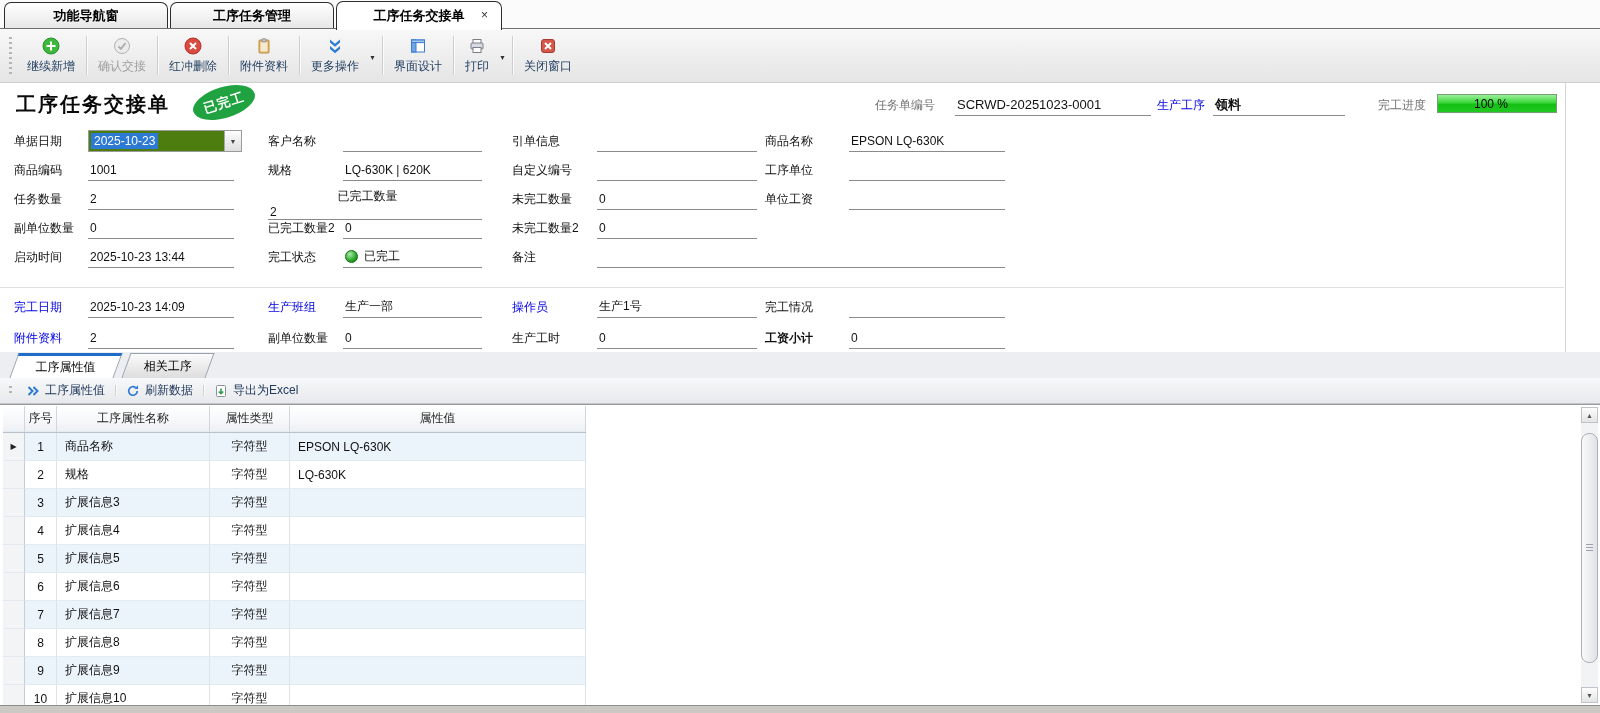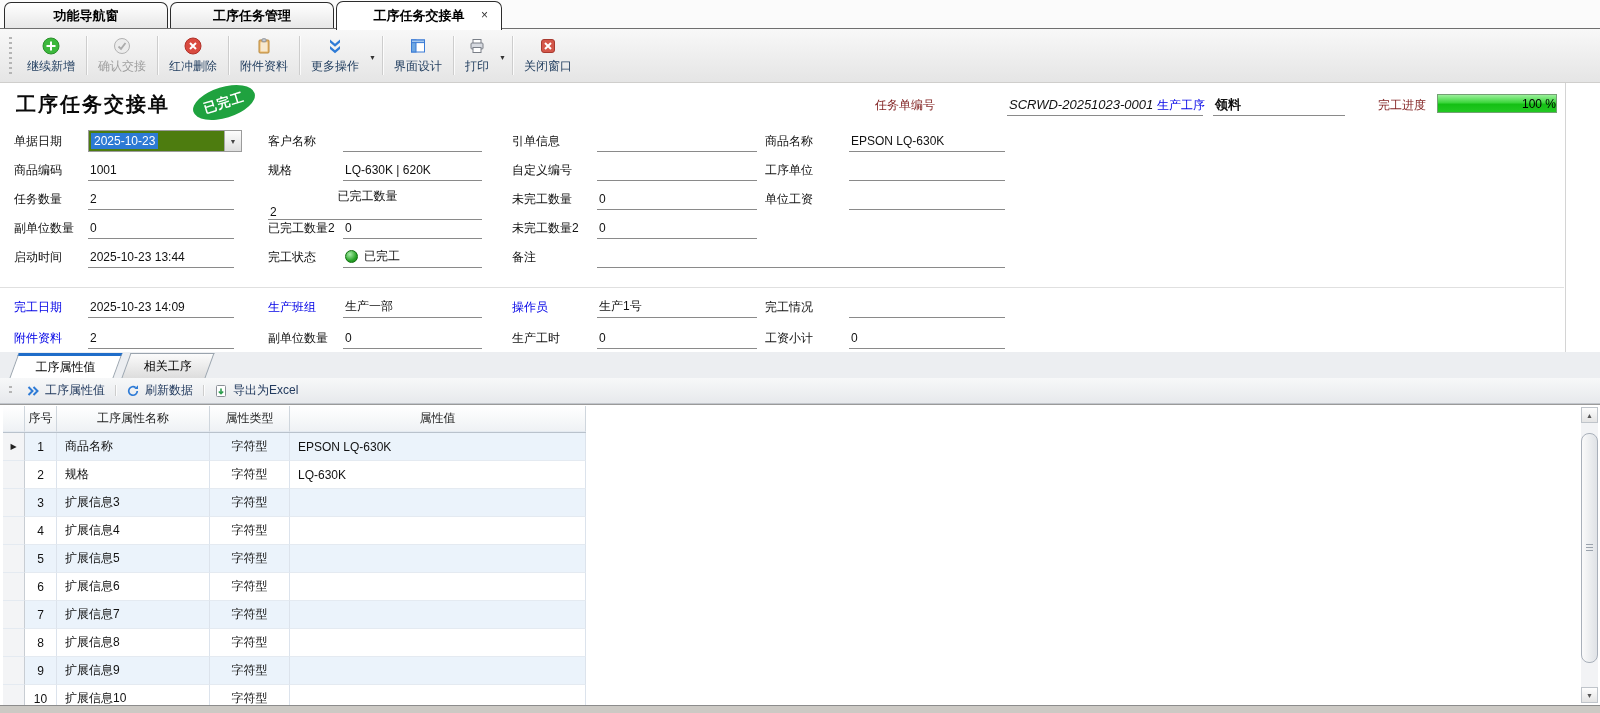--- a/index.html
+++ b/index.html
@@ -29,27 +29,27 @@
   .tbtn svg { width:18px; height:18px; }
   .tbtn.disabled { color:#9e9e9e; }
   .dd { font-size:7px; color:#333; padding:0 5px 0 0; align-self:center; margin-top:4px;}
   .tsep { width:1px; background:#cdcdcd; margin:7px 1px; box-shadow:1px 0 0 rgba(255,255,255,.8); }
   
   .main { position:absolute; left:0; top:83px; right:0; height:269px; background:#fff; }
   .doc-title { position:absolute; left:16px; top:8px; font-size:20px; font-weight:bold; letter-spacing:2px; color:#0a0a0a;}
   .stamp { position:absolute; left:192px; top:4px; width:64px; height:31px; background:#1fa23f;
            border-radius:50%; transform:rotate(-17deg); color:#fff; font-weight:bold; font-size:13px;
            display:flex; align-items:center; justify-content:center; letter-spacing:1px;}
-  .hlabel { position:absolute; top:11px; height:22px; display:flex; align-items:center; color:#7f1d1d;}
+  .hlabel { position:absolute; top:11px; height:22px; display:flex; align-items:center; color:#737373;}
   .hvalue { position:absolute; top:11px; height:22px; display:flex; align-items:center; padding:0 2px;
             border-bottom:1px solid #8a8a8a; font-size:13px; white-space:nowrap;}
   .blue { color:#0000e6; }
   .pbar { position:absolute; left:1437px; top:11px; width:120px; height:19px;
           border:1px solid #74a074; background:linear-gradient(#9bf09b 0%, #3cd63c 45%, #14c014 55%, #22c822 100%);
-          display:flex; align-items:center; justify-content:flex-end; font-size:12px; color:#000;padding-left:36px;}
+          display:flex; align-items:center; justify-content:flex-start; font-size:12px; color:#000;padding-left:36px;}
   .vline-right { position:absolute; left:1565px; top:0; bottom:0; width:1px; background:#d4d4d4; }
   .form-divider { position:absolute; left:0; right:36px; top:204px; border-top:1px solid #e0e0e0; }
   
   .fld { position:absolute; height:22px; display:flex; align-items:center; }
   .fl  { flex:none; white-space:nowrap; }
   .fv  { flex:1; align-self:stretch; border-bottom:1px solid #8a8a8a; display:flex; align-items:center;
          padding:0 2px; white-space:nowrap; min-width:0; }
   .combo { flex:1; align-self:stretch; border:1px solid #9b9b9b; background:#4d7c0f;
            display:flex; align-items:center; }
   .ctext { background:#2d7ad4; color:#fff; padding:1px 3px; margin-left:2px; }
@@ -199,21 +199,21 @@
     <span>关闭窗口</span>
   </div>
 </div>
 
 <div class="main">
   <div class="vline-right"></div>
   <div class="doc-title">工序任务交接单</div>
   <div class="stamp">已完工</div>
 
   <div class="hlabel" style="left:875px;">任务单编号</div>
-  <div class="hvalue" style="left:1007px; width:196px;font-style:italic;">SCRWD-20251023-0001</div>
+  <div class="hvalue" style="left:955px; width:196px;">SCRWD-20251023-0001</div>
   <div class="hlabel blue" style="left:1157px;">生产工序</div>
   <div class="hvalue bold" style="left:1213px; width:132px;">领料</div>
   <div class="hlabel" style="left:1378px;">完工进度</div>
   <div class="pbar">
     <span>100 %</span>
   </div>
 
   <div class="fld" style="left:14px; top:47px; width:228px;">
     <span class="fl" style="width:74px;">单据日期</span>
     <span class="combo">
@@ -322,21 +322,21 @@
   </div>
   <div class="fld" style="left:268px; top:244px; width:214px;">
     <span class="fl" style="width:75px;">副单位数量</span>
     <span class="fv">0</span>
   </div>
   <div class="fld" style="left:512px; top:244px; width:245px;">
     <span class="fl" style="width:85px;font-family:Liberation Serif, serif;">生产工时</span>
     <span class="fv">0</span>
   </div>
   <div class="fld" style="left:765px; top:244px; width:240px;">
-    <span class="fl" style="width:84px;">工资小计</span>
+    <span class="fl" style="width:84px;font-weight:bold;">工资小计</span>
     <span class="fv">0</span>
   </div>
 </div>
 
 <div class="dtabs">
   <div class="dtab active" style="left:14px; width:104px;">
     <span class="dlabel">工序属性值</span>
   </div>
   <div class="dtab" style="left:126px; width:84px;">
     <span class="dlabel">相关工序</span>

